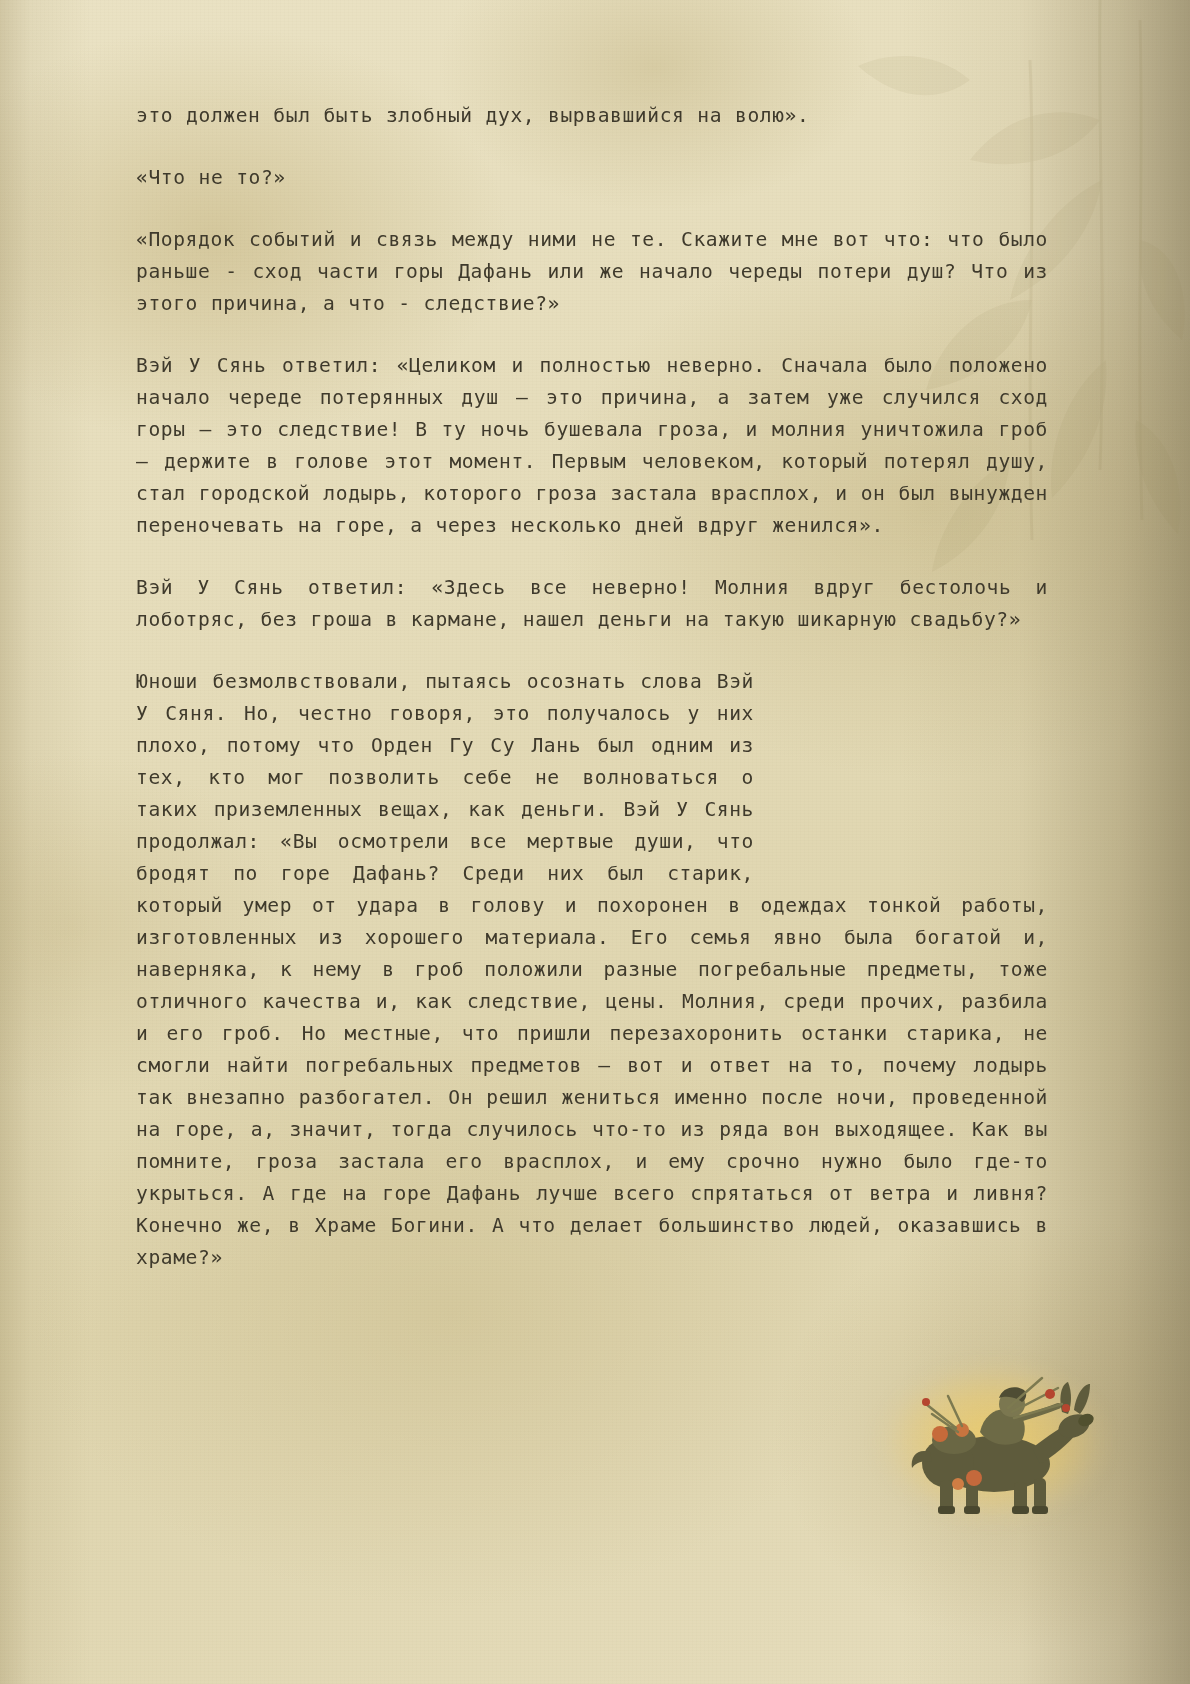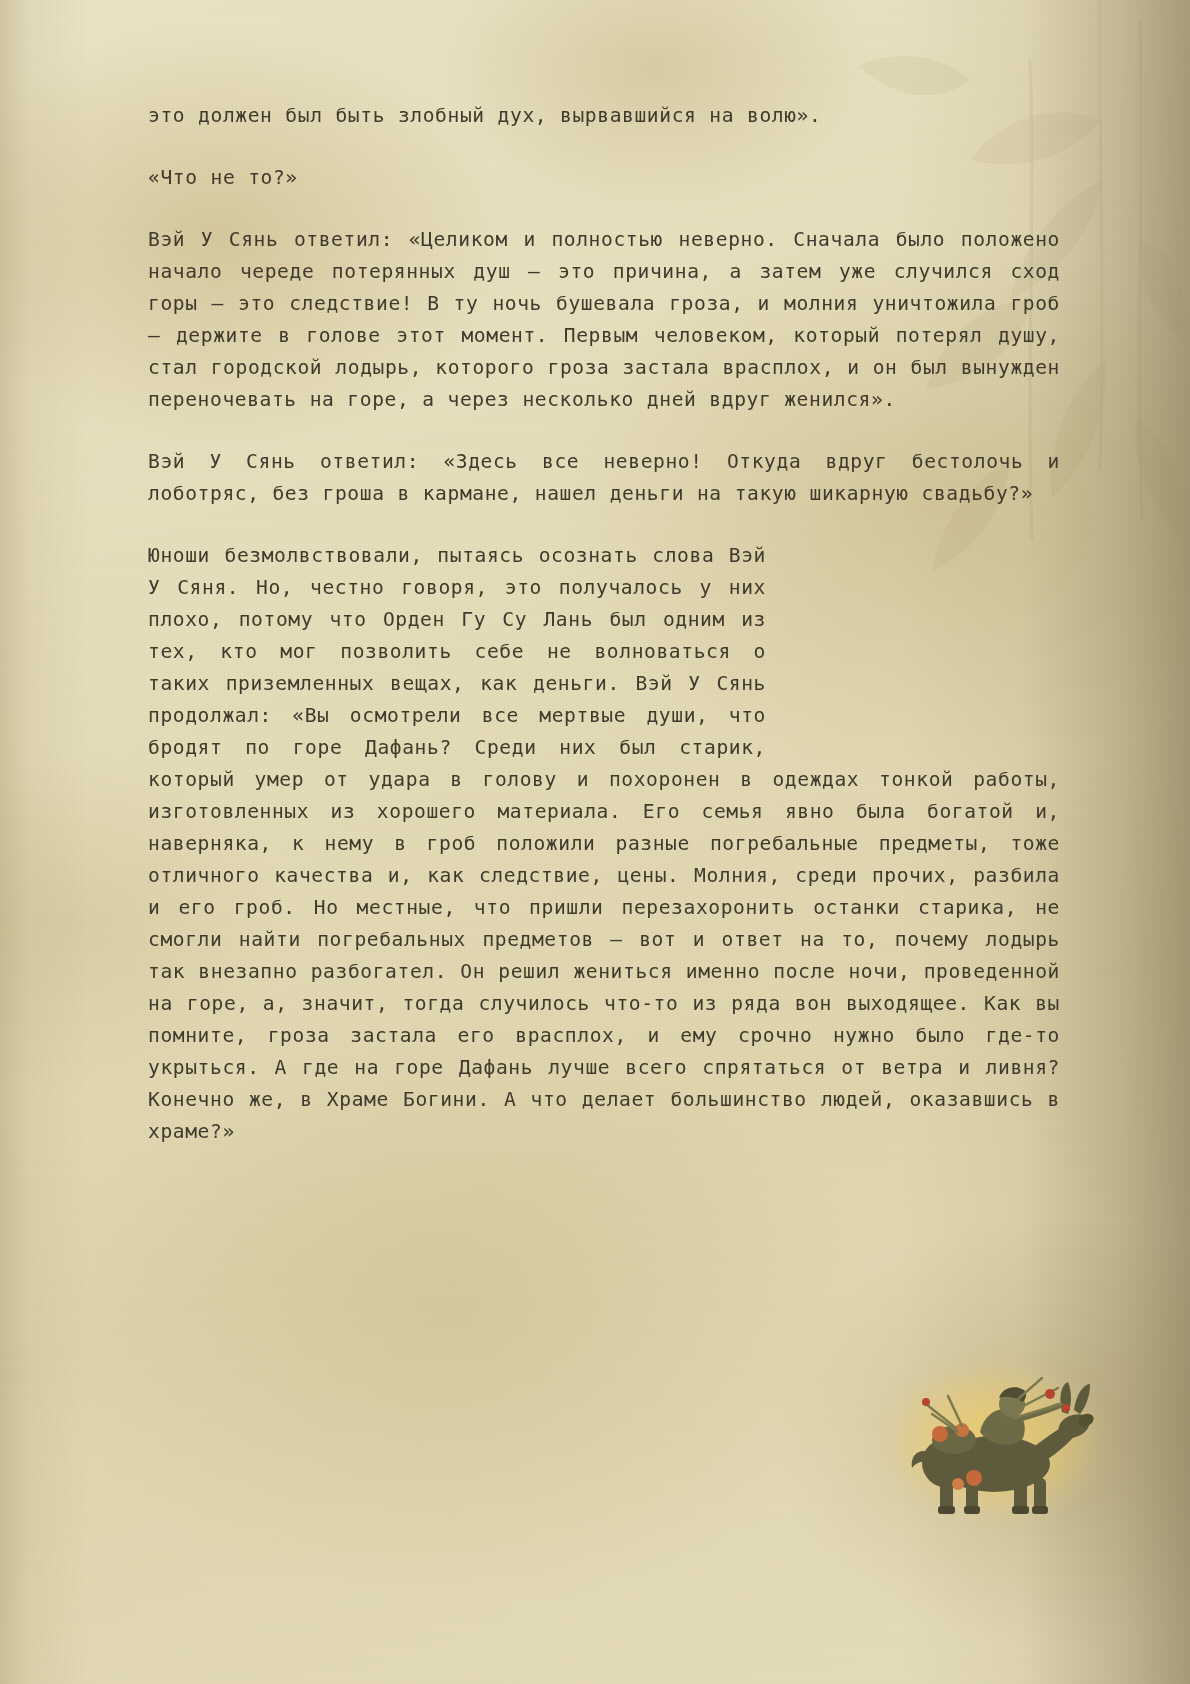--- a/index.html
+++ b/index.html
@@ -60,21 +60,21 @@
     pointer-events: none;
     opacity: 0.40;
     background-image:
       repeating-linear-gradient(0deg, rgba(120,104,60,0.045) 0px, rgba(120,104,60,0.045) 1px, rgba(255,255,255,0) 1px, rgba(255,255,255,0) 3px),
       repeating-linear-gradient(90deg, rgba(120,104,60,0.035) 0px, rgba(120,104,60,0.035) 1px, rgba(255,255,255,0) 1px, rgba(255,255,255,0) 4px);
   }
 
   
   .content {
     position: absolute;
-    left: 148px;
+    left: 136px;
     top: 100px;
     width: 912px;
   }
   p.para {
     margin: 0 0 30px 0;
     font-size: 19.6px;
     line-height: 32px;
     letter-spacing: 0.6px;
     color: #3f3a2c;
     text-align: justify;
@@ -141,22 +141,23 @@
       </g>
     </svg>
   </div>
 
   <div class="grain"></div>
 
   <div class="content">
 
     <p class="para">это должен был быть злобный дух, вырвавшийся на волю».</p>
     <p class="para">«Что не то?»</p>
+    <p class="para">«Порядок событий и связь между ними не те. Скажите мне вот что: что было раньше - сход части горы Дафань или же начало череды потери душ? Что из этого причина, а что - следствие?»</p>
     <p class="para">Вэй У Сянь ответил: «Целиком и полностью неверно. Сначала было положено начало череде потерянных душ – это причина, а затем уже случился сход горы – это следствие! В ту ночь бушевала гроза, и молния уничтожила гроб – держите в голове этот момент. Первым человеком, который потерял душу, стал городской лодырь, которого гроза застала врасплох, и он был вынужден переночевать на горе, а через несколько дней вдруг женился».</p>
-    <p class="para">Вэй У Сянь ответил: «Здесь все неверно! Откуда вдруг бестолочь и лоботряс, без гроша в кармане, нашел деньги на такую шикарную свадьбу?»</p>
+    <p class="para">Вэй У Сянь ответил: «Здесь все неверно! Молния вдруг бестолочь и лоботряс, без гроша в кармане, нашел деньги на такую шикарную свадьбу?»</p>
 
     <p class="para wrap-para">
       <span class="illus-float"></span>
       <span>Юноши безмолвствовали, пытаясь осознать слова Вэй У Сяня. Но, честно говоря, это получалось у них плохо, потому что Орден Гу Су Лань был одним из тех, кто мог позволить себе не волноваться о таких приземленных вещах, как деньги. Вэй У Сянь продолжал: «Вы осмотрели все мертвые души, что бродят по горе Дафань? Среди них был старик, который умер от удара в голову и похоронен в одеждах тонкой работы, изготовленных из хорошего материала. Его семья явно была богатой и, наверняка, к нему в гроб положили разные погребальные предметы, тоже отличного качества и, как следствие, цены. Молния, среди прочих, разбила и его гроб. Но местные, что пришли перезахоронить останки старика, не смогли найти погребальных предметов – вот и ответ на то, почему лодырь так внезапно разбогател. Он решил жениться именно после ночи, проведенной на горе, а, значит, тогда случилось что-то из ряда вон выходящее. Как вы помните, гроза застала его врасплох, и ему срочно нужно было где-то укрыться. А где на горе Дафань лучше всего спрятаться от ветра и ливня? Конечно же, в Храме Богини. А что делает большинство людей, оказавшись в храме?»</span>
     </p>
 
   </div>
 
   <div class="illustration">
     <div class="illus-glow"></div>

